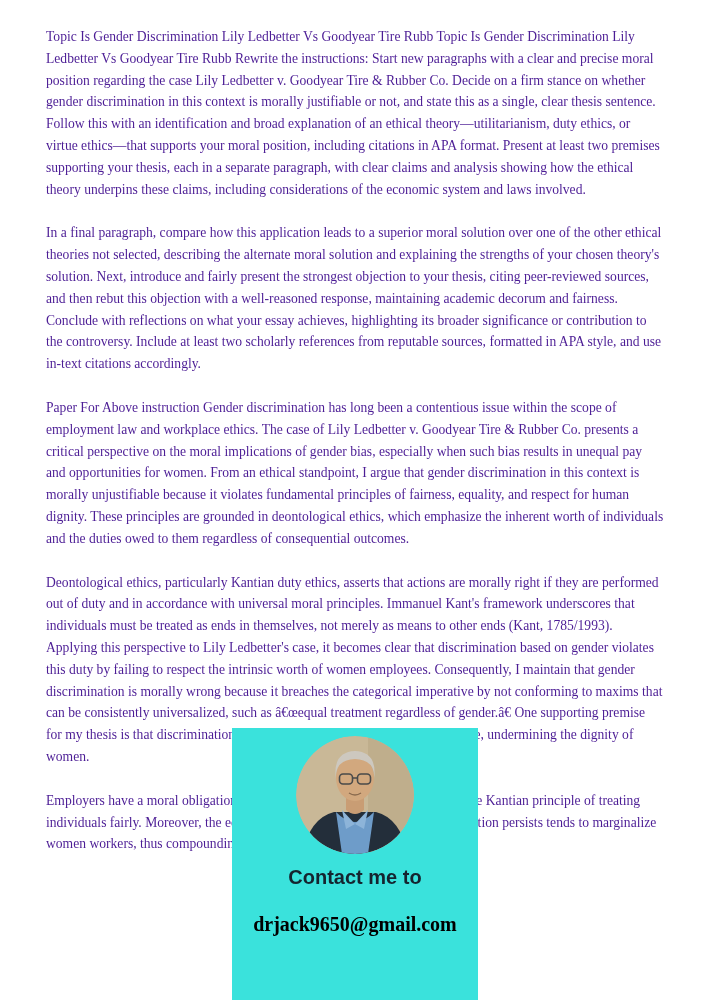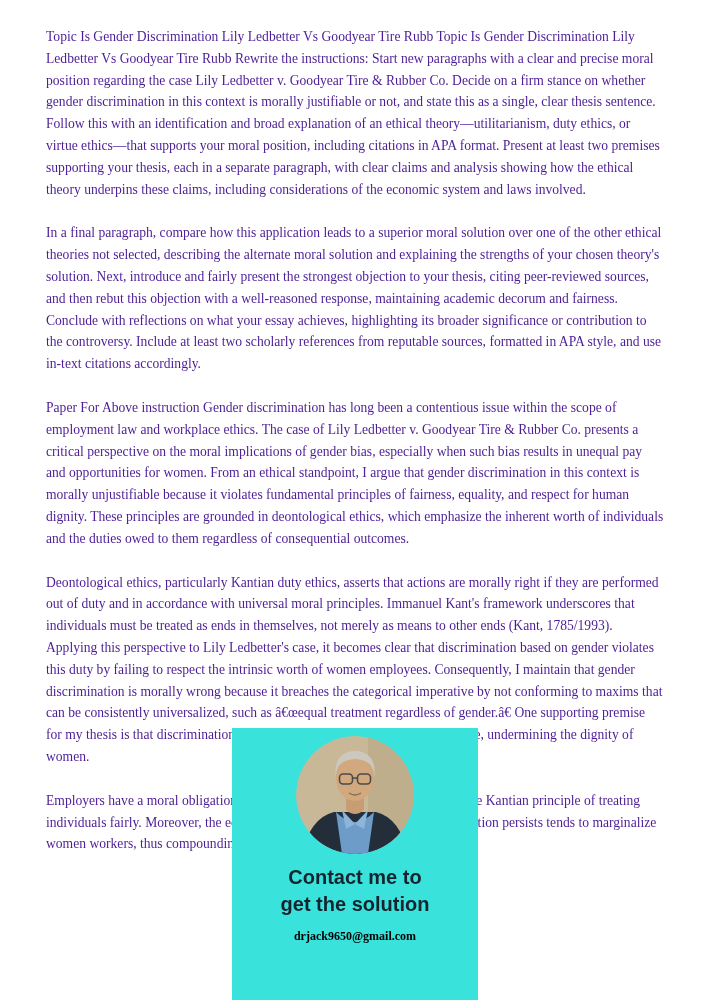--- a/index.html
+++ b/index.html
@@ -48,24 +48,24 @@
   .contact-line {
     font-family: "Liberation Sans", sans-serif;
     font-weight: 700;
     font-size: 20px;
     line-height: 27px;
     color: #15242f;
   }
   .email {
     font-family: "Liberation Serif", serif;
     font-weight: 700;
-    font-size: 12px;
+    font-size: 20px;
     line-height: 22px;
     color: #000000;
-    margin-top: 7px;
+    margin-top: 22px;
   }
 </style>
 </head>
 <body>
 
 <div class="doc">
   <p>Topic Is Gender Discrimination Lily Ledbetter Vs Goodyear Tire Rubb Topic Is Gender Discrimination Lily Ledbetter Vs Goodyear Tire Rubb Rewrite the instructions: Start new paragraphs with a clear and precise moral position regarding the case Lily Ledbetter v. Goodyear Tire &amp; Rubber Co. Decide on a firm stance on whether gender discrimination in this context is morally justifiable or not, and state this as a single, clear thesis sentence. Follow this with an identification and broad explanation of an ethical theory—utilitarianism, duty ethics, or virtue ethics—that supports your moral position, including citations in APA format. Present at least two premises supporting your thesis, each in a separate paragraph, with clear claims and analysis showing how the ethical theory underpins these claims, including considerations of the economic system and laws involved.</p>
   <p>In a final paragraph, compare how this application leads to a superior moral solution over one of the other ethical theories not selected, describing the alternate moral solution and explaining the strengths of your chosen theory's solution. Next, introduce and fairly present the strongest objection to your thesis, citing peer-reviewed sources, and then rebut this objection with a well-reasoned response, maintaining academic decorum and fairness. Conclude with reflections on what your essay achieves, highlighting its broader significance or contribution to the controversy. Include at least two scholarly references from reputable sources, formatted in APA style, and use in-text citations accordingly.</p>
   <p>Paper For Above instruction Gender discrimination has long been a contentious issue within the scope of employment law and workplace ethics. The case of Lily Ledbetter v. Goodyear Tire &amp; Rubber Co. presents a critical perspective on the moral implications of gender bias, especially when such bias results in unequal pay and opportunities for women. From an ethical standpoint, I argue that gender discrimination in this context is morally unjustifiable because it violates fundamental principles of fairness, equality, and respect for human dignity. These principles are grounded in deontological ethics, which emphasize the inherent worth of individuals and the duties owed to them regardless of consequential outcomes.</p>
   <p>Deontological ethics, particularly Kantian duty ethics, asserts that actions are morally right if they are performed out of duty and in accordance with universal moral principles. Immanuel Kant's framework underscores that individuals must be treated as ends in themselves, not merely as means to other ends (Kant, 1785/1993). Applying this perspective to Lily Ledbetter's case, it becomes clear that discrimination based on gender violates this duty by failing to respect the intrinsic worth of women employees. Consequently, I maintain that gender discrimination is morally wrong because it breaches the categorical imperative by not conforming to maxims that can be consistently universalized, such as â€œequal treatment regardless of gender.â€ One supporting premise for my thesis is that discrimination creates systemic unfairness in the workplace, undermining the dignity of women.</p>
@@ -91,15 +91,14 @@
         <ellipse cx="59" cy="42" rx="19" ry="23" fill="#d2a87e"></ellipse>
         <path d="M40 44 Q36 16 59 15 Q82 16 78 44 Q80 24 59 23 Q38 24 40 44 Z" fill="#cdc8bf"></path>
         <rect x="43.5" y="38" width="13" height="10" rx="3.5" fill="none" stroke="#4a4a4a" stroke-width="1.6"></rect>
         <rect x="61.5" y="38" width="13" height="10" rx="3.5" fill="none" stroke="#4a4a4a" stroke-width="1.6"></rect>
         <line x1="56.5" y1="42" x2="61.5" y2="42" stroke="#4a4a4a" stroke-width="1.6"></line>
         <path d="M53 57 q6 4 12 0" stroke="#8a6a4e" stroke-width="1.4" fill="none"></path>
       </g>
     </svg>
   </span>
   <div class="contact-line">Contact me to</div>
-  <div class="contact-line">get the solution</div>
   <div class="email">drjack9650@gmail.com</div>
 </div>
 
 </body></html>

